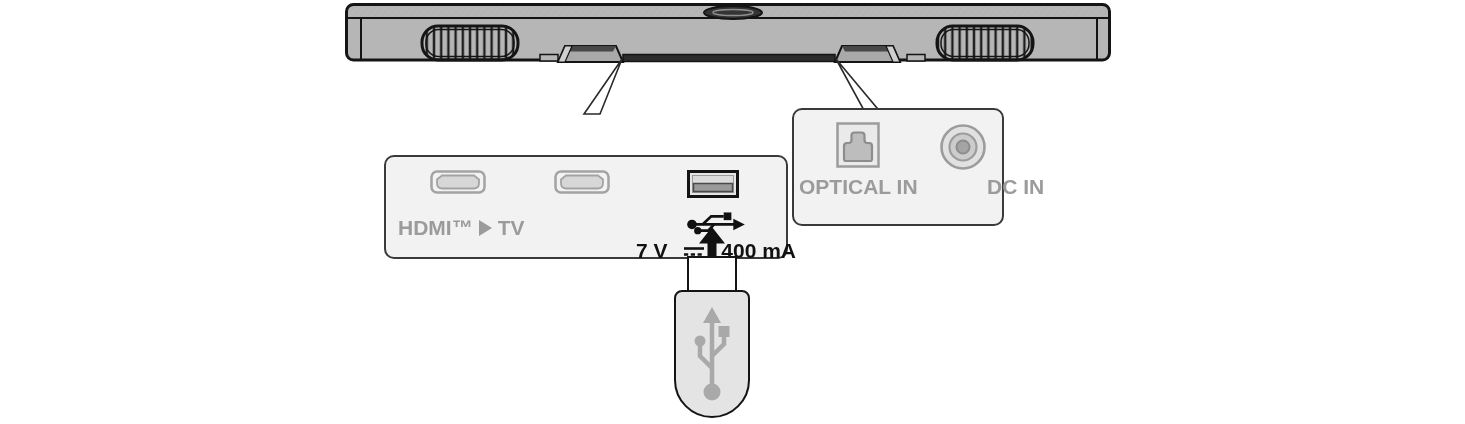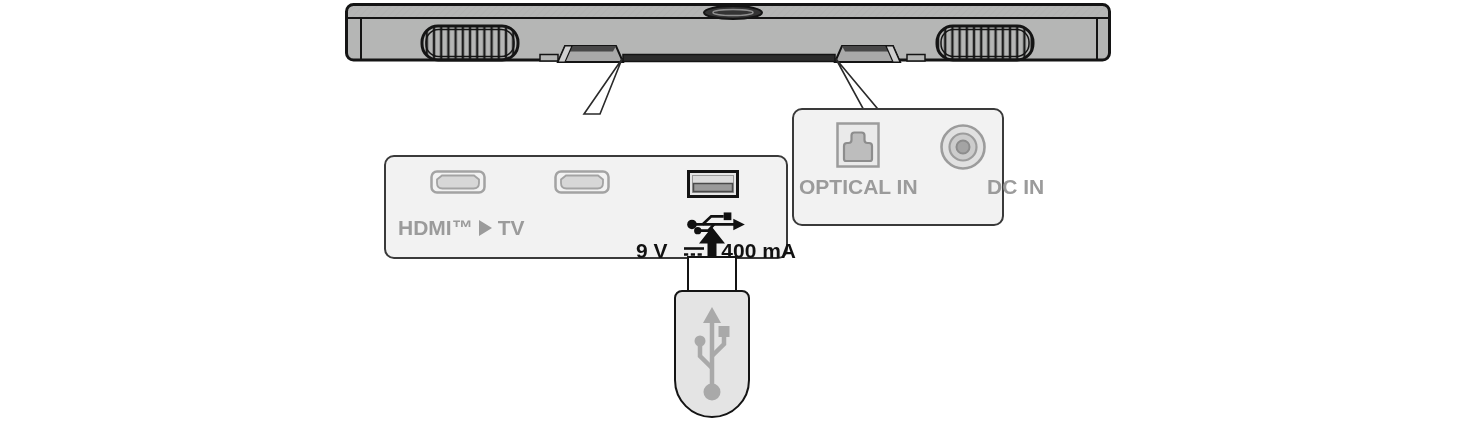--- a/index.html
+++ b/index.html
@@ -136,21 +136,21 @@
           <line x1="7" y1="14" x2="51" y2="14"></line>
           <polyline points="18,14 27,5.5 40,5.5"></polyline>
           <polyline points="30,14 24,20.5 16,20.5"></polyline>
         </g>
         <polygon points="62,14 50,8 50,20" fill="#111111"></polygon>
         <circle cx="7" cy="14" r="5" fill="#111111"></circle>
         <rect x="40" y="1.5" width="8" height="8" fill="#111111"></rect>
         <circle cx="13" cy="20.5" r="3.8" fill="#111111"></circle>
       </svg>
       <div class="rating">
-        <span>9 V</span>
+        <span>7 V</span>
         <svg width="22" height="14" viewBox="0 0 22 14">
           <line x1="1" y1="4.5" x2="21" y2="4.5" stroke="#111111" stroke-width="2.6"></line>
           <line x1="1" y1="10.5" x2="21" y2="10.5" stroke="#111111" stroke-width="2.6" stroke-dasharray="4.2 2.6"></line>
         </svg>
         <span>400 mA</span>
       </div>
     </div>
   </div>
 
   <div class="panel panel-right">

